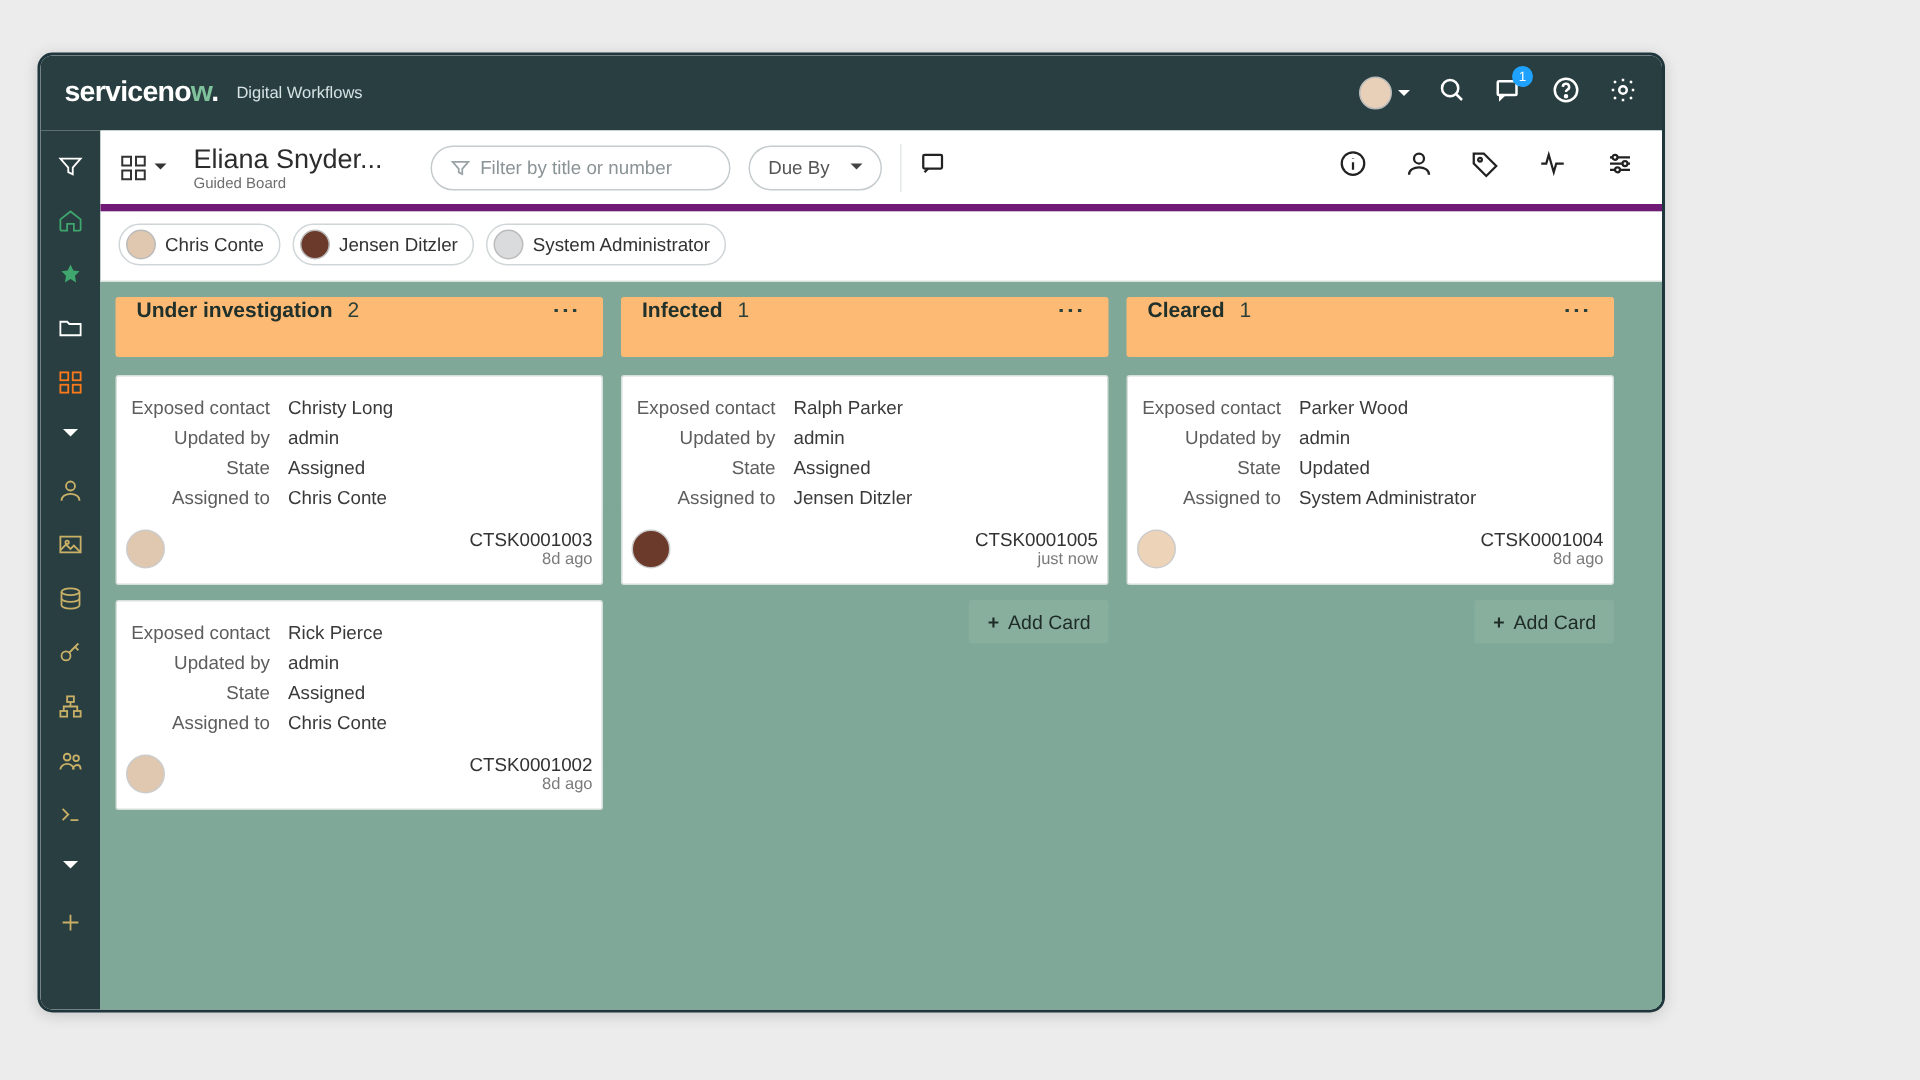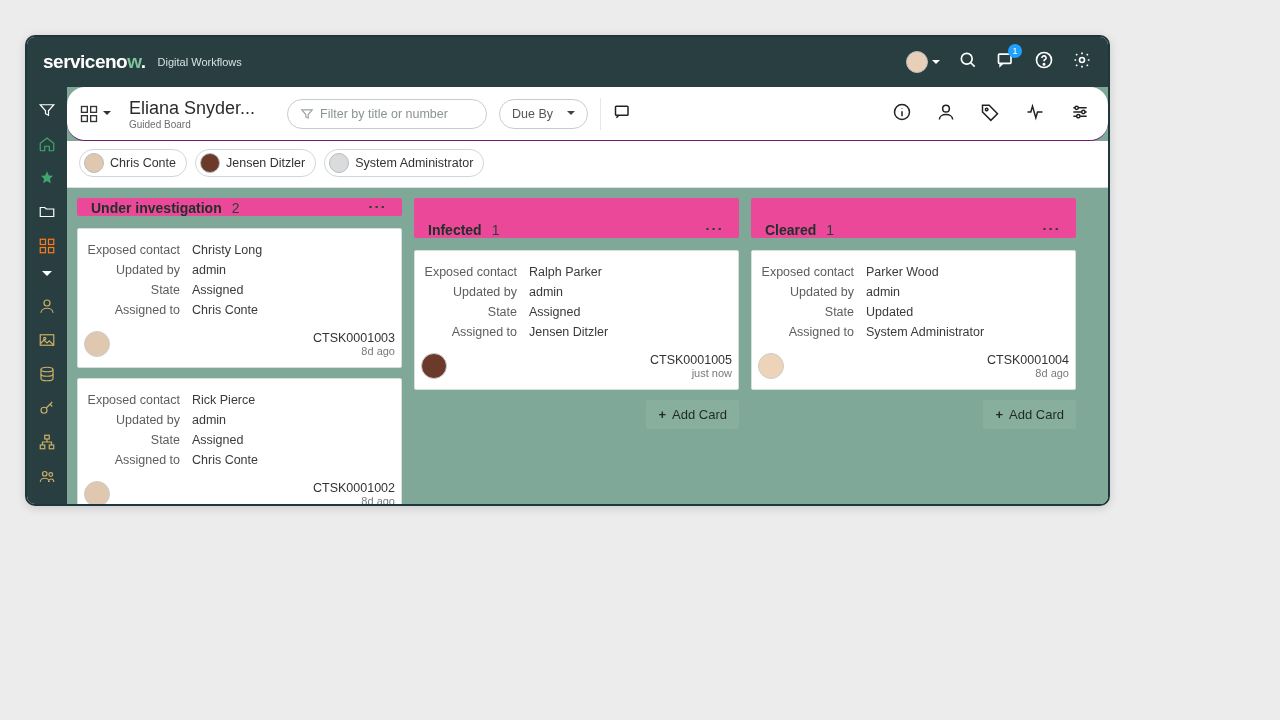--- a/index.html
+++ b/index.html
@@ -1,17 +1,17 @@
 <!DOCTYPE html>
 <html><head>
 <meta charset="utf-8">
 <style>
   * { box-sizing: border-box; margin: 0; padding: 0; font-family: "Segoe UI", Arial, sans-serif; }
   body { background: #ececec; width: 1280px; height: 720px; overflow: hidden; }
-  .app-window { position: absolute; left: 25px; top: 35px; width: 1085px; height: 471px; background: #fff; border-radius: 10px; border: 2px solid #1f363d; overflow: hidden; box-shadow: 0 2px 10px rgba(0,0,0,0.15); display: flex; flex-direction: column; }
+  .app-window { position: absolute; left: 25px; top: 35px; width: 1085px; height: 640px; background: #fff; border-radius: 10px; border: 2px solid #1f363d; overflow: hidden; box-shadow: 0 2px 10px rgba(0,0,0,0.15); display: flex; flex-direction: column; }
 
   
   .banner { height: 50px; background: #293e40; color: #fff; display: flex; align-items: center; padding: 0 16px; }
   .logo { font-weight: 700; font-size: 19px; letter-spacing: -0.5px; }
   .logo .ow { color: #7fc29b; }
   .tagline { margin-left: 12px; font-size: 11px; color: #d6e2e3; }
   .banner-right { margin-left: auto; display: flex; align-items: center; gap: 18px; }
   .avatar { width: 22px; height: 22px; border-radius: 50%; background: #e8d0b8; border: 1px solid #bbb; display: inline-block; }
   .caret-down-sm { border: 4px solid transparent; border-top-color: #fff; margin-top: 4px; }
   .icon-btn { cursor: pointer; position: relative; }
@@ -21,41 +21,41 @@
   .body-row { flex: 1; display: flex; min-height: 0; }
 
   
   .rail { width: 40px; background: #293e40; display: flex; flex-direction: column; align-items: center; padding-top: 14px; gap: 16px; }
   .rail-ic { width: 20px; height: 20px; display: flex; align-items: center; justify-content: center; cursor: pointer; }
 
   
   .content { flex: 1; display: flex; flex-direction: column; background: #7fa898; min-width: 0; }
 
   
-  .toolbar { height: 54px; background: #fff; border-bottom: 1px solid #701a75; display: flex; align-items: center; padding: 0 12px; gap: 12px; border-radius: 18px; }
+  .toolbar { height: 54px; background: #fff; border-bottom: 5px solid #701a75; display: flex; align-items: center; padding: 0 12px; gap: 12px; }
   .tb-mode { display: flex; align-items: center; gap: 4px; cursor: pointer; }
   .tb-title-block { margin-left: 6px; }
   .tb-title { font-size: 18px; font-weight: 500; color: #2c2c2c; }
   .tb-subtitle { font-size: 10px; color: #6e6e6e; }
   .pill { border: 1px solid #c6ccce; border-radius: 18px; height: 30px; display: flex; align-items: center; padding: 0 12px; font-size: 12.5px; color: #555; background: #fff; cursor: pointer; }
   .pill .caret { margin-left: 14px; border: 4px solid transparent; border-top-color: #444; margin-top: 3px; }
   .tb-divider { width: 1px; height: 32px; background: #e4e8e7; }
   .tb-spacer { flex: 0 0 8px; }
   .tb-right { margin-left: auto; display: flex; align-items: center; gap: 24px; padding-right: 6px; }
   .tb-icon { stroke: #222; }
 
   
   .chips-row { background: #fff; padding: 8px 12px 10px; display: flex; gap: 8px; border-bottom: 1px solid #d8e0de; }
   .chip { border: 1px solid #d0d6d8; border-radius: 16px; height: 28px; display: flex; align-items: center; padding: 0 10px 0 4px; font-size: 12.5px; color: #333; gap: 6px; cursor: pointer; }
   .chip .avatar { width: 20px; height: 20px; }
 
   
   .board { flex: 1; display: flex; gap: 12px; padding: 10px; overflow-x: auto; background: #7fa898; }
   .lane { width: 325px; flex: 0 0 325px; display: flex; flex-direction: column; }
-  .lane-header { background: #ec4899; color: #20302a; height: 40px; display: flex; align-items: flex-end; padding: 0 14px; border-radius: 2px; }
+  .lane-header { background: #fdba74; color: #20302a; height: 40px; display: flex; align-items: flex-start; padding: 0 14px; border-radius: 2px; }
   .lane-title { font-weight: 600; font-size: 14px; }
   .lane-count { margin-left: 10px; font-size: 14px; color: #2b4038; }
   .lane-menu { margin-left: auto; cursor: pointer; letter-spacing: 0; font-size: 18px; color: #2b4038; writing-mode: vertical-rl; }
   .lane-body { display: flex; flex-direction: column; gap: 10px; margin-top: 12px; }
 
   .card { background: #fff; border: 1px solid #d6dfdb; border-radius: 2px; padding: 14px 6px 10px; }
   .card-grid { display: grid; grid-template-columns: 96px 1fr; row-gap: 6px; column-gap: 12px; font-size: 12.5px; color: #3a3a3a;}
   .card-grid .k { text-align: right; color: #5d5d5d; }
   .card-footer { display: flex; align-items: flex-end; margin-top: 14px; }
   .card-footer .meta { margin-left: auto; text-align: right; }

